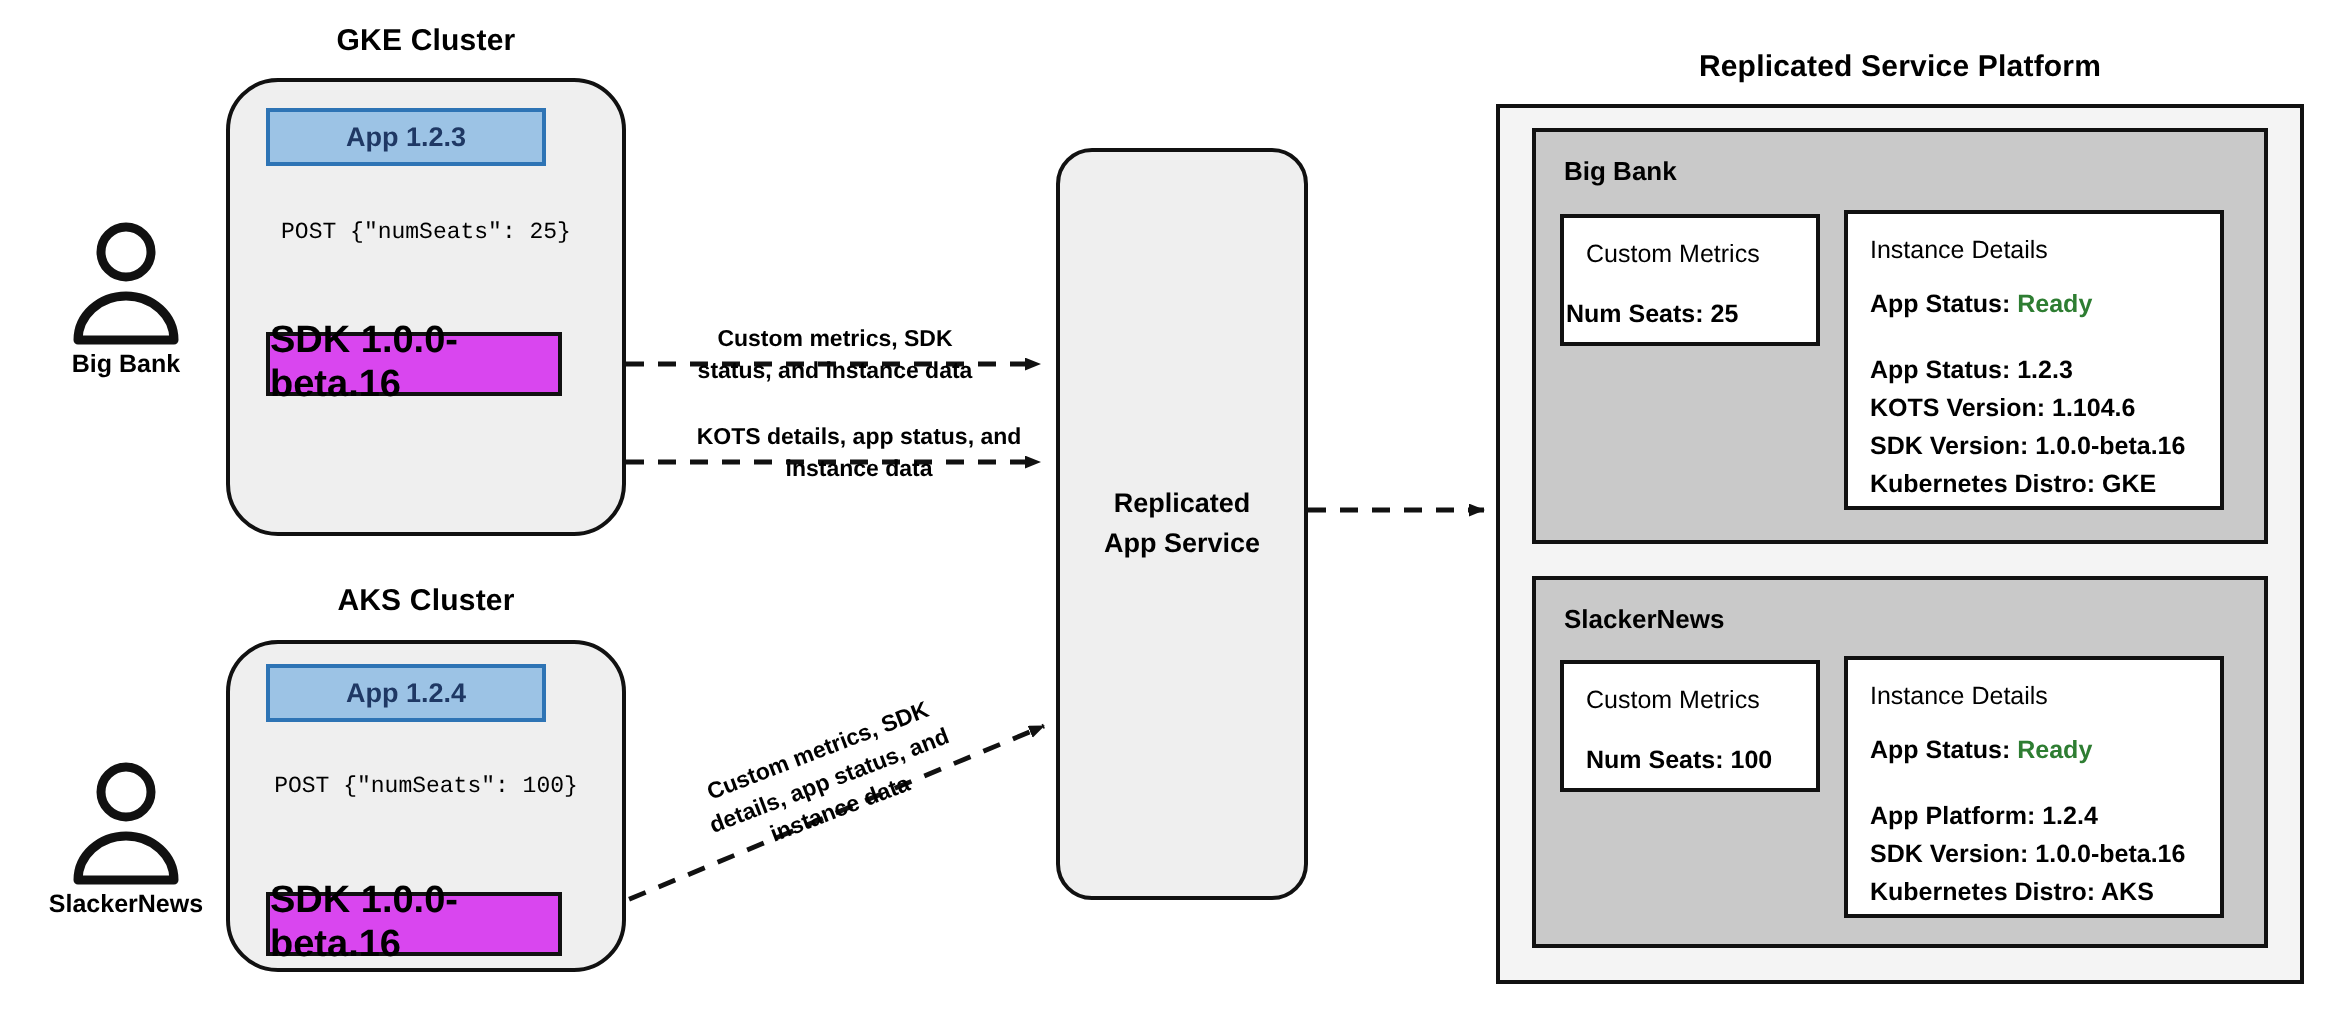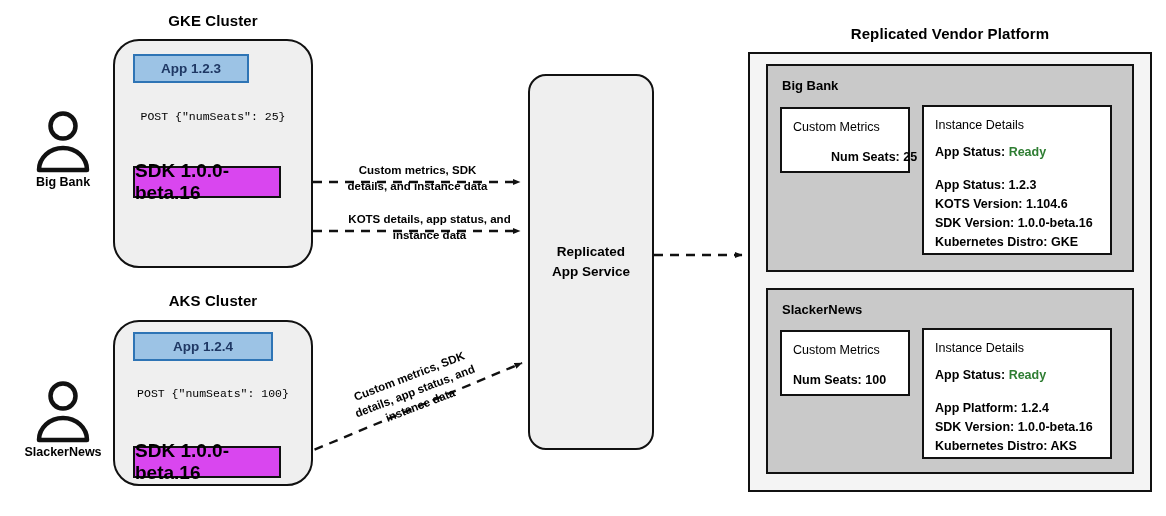--- a/index.html
+++ b/index.html
@@ -87,40 +87,40 @@
       <circle cx="53" cy="16" r="12.5" fill="none" stroke="#111" stroke-width="4.5"></circle>
       <path d="M29,60 a24,22 0 0 1 48,0 z" fill="none" stroke="#111" stroke-width="4.5" stroke-linejoin="round"></path>
     </svg>
     <div class="actor-label" style="margin-top:3px;">SlackerNews</div>
   </div>
 
   <div class="abs diagram-title" style="left:113px;top:12px;width:200px;">GKE Cluster</div>
 
   <div class="abs cluster-box" style="left:113px;top:39px;width:200px;height:229px;"></div>
 
-  <div class="abs app-box" style="left:133px;top:54px;width:116px;height:29px;">App 1.2.3</div>
+  <div class="abs app-box" style="left:133px;top:54px;width:140px;height:29px;">App 1.2.3</div>
 
   <div class="abs post-label" style="left:113px;top:110px;width:200px;">POST {"numSeats": 25}</div>
 
   <div class="abs node-box" style="left:133px;top:166px;width:148px;height:32px;">SDK 1.0.0-beta.16</div>
 
 
   <div class="abs diagram-title" style="left:113px;top:292px;width:200px;">AKS Cluster</div>
 
   <div class="abs cluster-box" style="left:113px;top:320px;width:200px;height:166px;"></div>
 
   <div class="abs app-box" style="left:133px;top:332px;width:140px;height:29px;">App 1.2.4</div>
 
   <div class="abs post-label" style="left:113px;top:387px;width:200px;">POST {"numSeats": 100}</div>
 
   <div class="abs node-box" style="left:133px;top:446px;width:148px;height:32px;">SDK 1.0.0-beta.16</div>
 
   <div class="abs edge-label" style="left:330px;top:163px;width:175px;">
     <div>Custom metrics, SDK</div>
-    <div>details, and instance data</div>
+    <div>status, and instance data</div>
   </div>
 
   <div class="abs edge-label" style="left:332px;top:212px;width:195px;">
     <div>KOTS details, app status, and</div>
     <div>instance data</div>
   </div>
 
   <div class="abs" style="left:325px;top:368px;width:180px;height:70px;">
     <div class="edge-label-rot" style="width:180px;">
       <div>Custom metrics, SDK</div>
@@ -129,31 +129,31 @@
     </div>
   </div>
 
   <div class="abs service-box" style="left:528px;top:74px;width:126px;height:376px;">
     <div>
       <div>Replicated</div>
       <div>App Service</div>
     </div>
   </div>
 
-  <div class="abs diagram-title" style="left:748px;top:25px;width:404px;">Replicated Vendor Platform</div>
+  <div class="abs diagram-title" style="left:748px;top:25px;width:404px;">Replicated Service Platform</div>
 
   <div class="abs platform-outer" style="left:748px;top:52px;width:404px;height:440px;"></div>
 
   <div class="abs tenant-panel" style="left:766px;top:64px;width:368px;height:208px;">
     <div class="tenant-title abs" style="left:14px;top:12px;">Big Bank</div>
   </div>
 
   <div class="abs card" style="left:780px;top:107px;width:130px;height:66px;">
     <div class="card-title abs" style="left:11px;top:11px;">Custom Metrics</div>
-    <div class="card-line abs" style="left:1px;top:41px;padding-left:48px;">Num Seats: 25</div>
+    <div class="card-line abs" style="left:1px;top:41px;">Num Seats: 25</div>
   </div>
 
   <div class="abs card" style="left:922px;top:105px;width:190px;height:150px;">
     <div class="card-title abs" style="left:11px;top:11px;">Instance Details</div>
     <div class="card-line abs" style="left:11px;top:38px;">
       <span>App Status:</span>
       <span class="ready">Ready</span>
     </div>
     <div class="card-line abs" style="left:11px;top:71px;">App Status: 1.2.3</div>
     <div class="card-line abs" style="left:11px;top:90px;">KOTS Version: 1.104.6</div>

